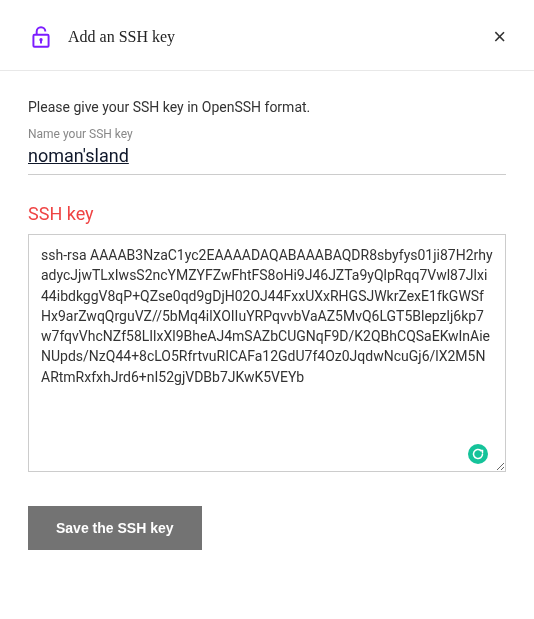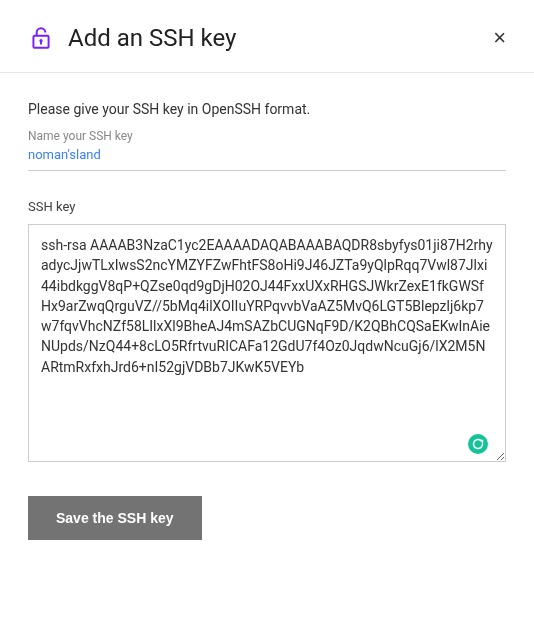--- a/index.html
+++ b/index.html
@@ -28,24 +28,25 @@
       padding: 24px 28px 20px 28px;
       border-bottom: 1px solid #e8e8e8;
     }
     .header-icon {
       color: #7c1cff;
       margin-right: 14px;
       display: flex;
       align-items: center;
     }
     .modal-title {
-      font-size: 24px;
+      font-size: 16px;
       font-weight: 400;
       color: #222;
       flex: 1;
+      font-family: Liberation Serif, serif;
     }
     .close-btn {
       font-size: 22px;
       color: #333;
       cursor: pointer;
       background: none;
       border: none;
       line-height: 1;
     }
     .modal-body {
@@ -61,30 +62,31 @@
     }
     .field-label-small {
       font-size: 12px;
       color: #888;
       margin-bottom: 0;
     }
     .name-input {
       width: 100%;
       border: none;
       border-bottom: 1px solid #ccc;
-      font-size: 13px;
-      color: #3b82f6;
+      font-size: 18px;
+      color: #0f172a;
       padding: 4px 0 8px 0;
       outline: none;
       margin-bottom: 28px;
       font-family: inherit;
+      text-decoration: underline;
     }
     .field-label {
-      font-size: 13px;
-      color: #404040;
+      font-size: 18px;
+      color: #ef4444;
       margin-bottom: 10px;
     }
     .ssh-textarea-wrap {
       position: relative;
       margin-bottom: 30px;
     }
     .ssh-textarea {
       width: 100%;
       height: 238px;
       border: 1px solid #ccc;

